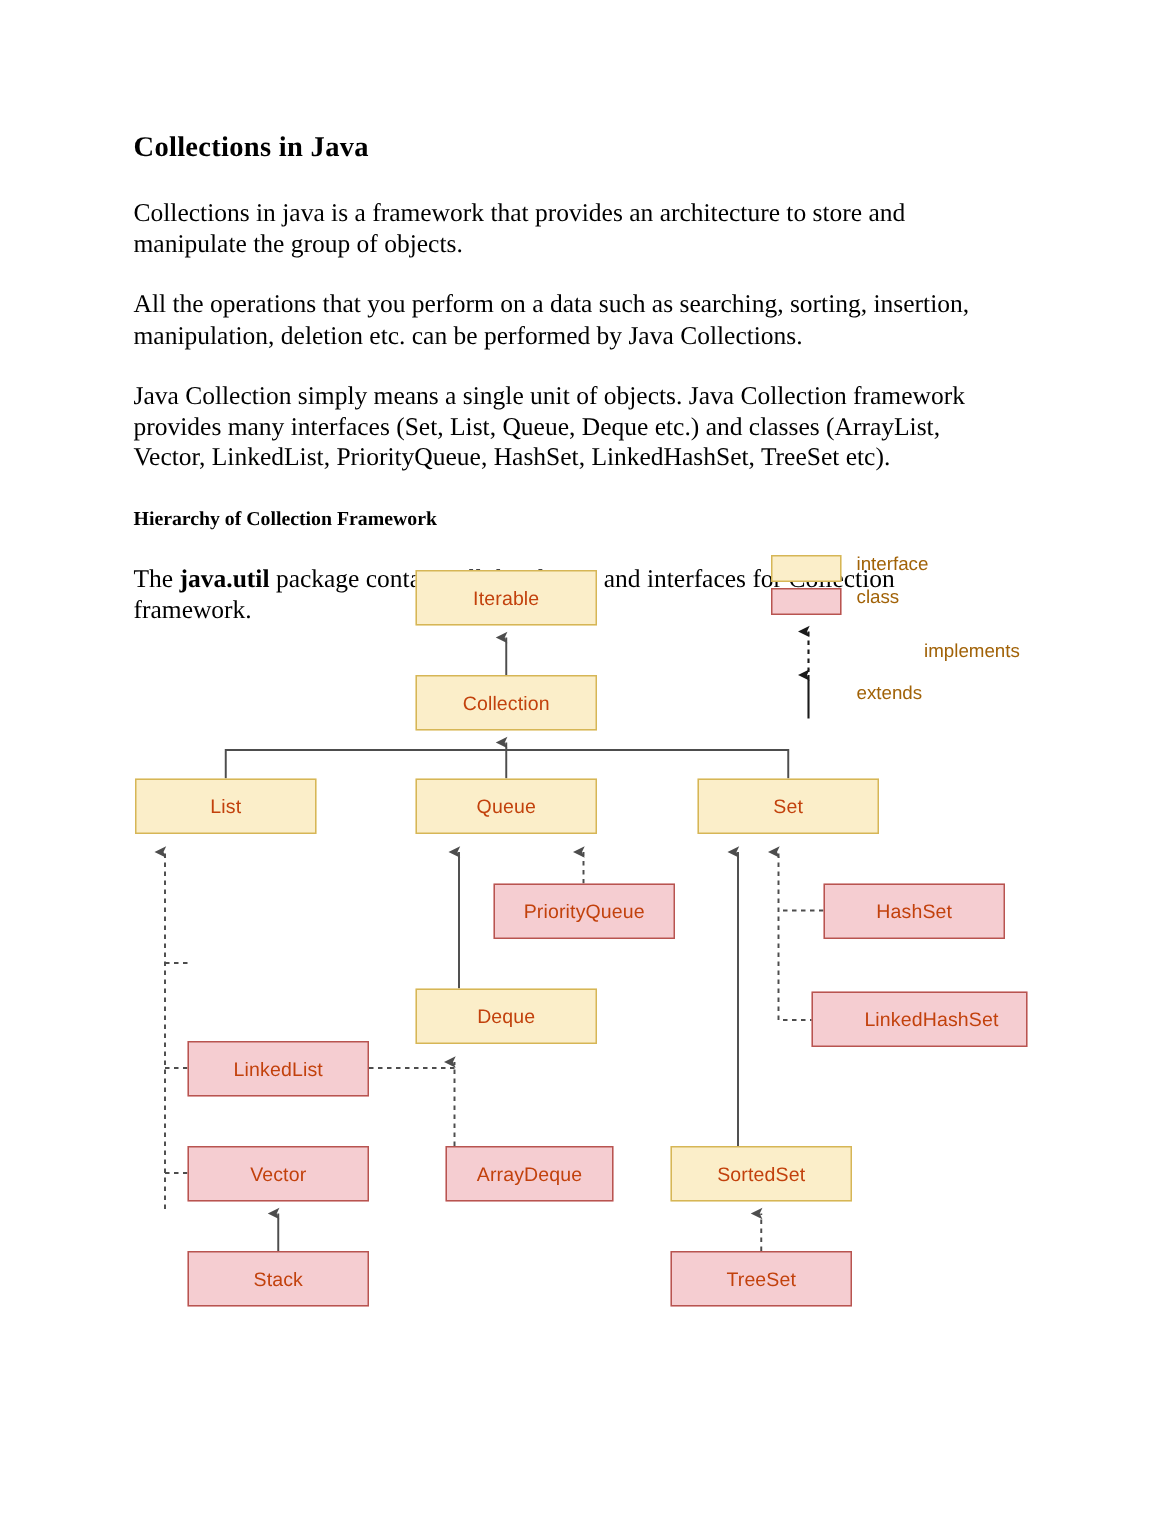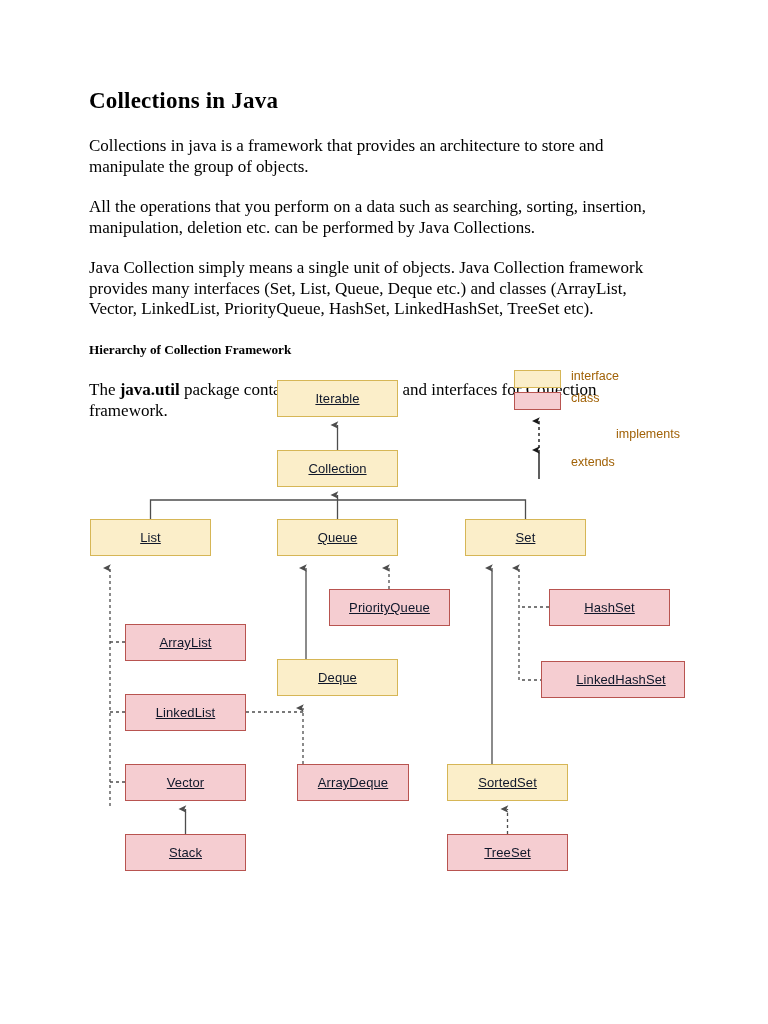--- a/index.html
+++ b/index.html
@@ -25,21 +25,21 @@
 
   
   .article {
     position: absolute;
     left: 89px;
     top: 88px;
     width: 588px;
   }
   .doc-title {
     font-family: "Liberation Serif", "DejaVu Serif", serif;
-    font-size: 23px;
+    font-size: 19px;
     font-weight: bold;
     margin: 0 0 22px 0;
     letter-spacing: 0.2px;
   }
   .para {
     font-size: 17px;
     line-height: 20.5px;
     margin: 0 0 20px 0;
     text-align: left;
   }
@@ -63,25 +63,24 @@
   #diagram * { pointer-events: auto; }
 
   .node {
     position: absolute;
     box-sizing: border-box;
     display: flex;
     align-items: center;
     justify-content: center;
     font-family: "Liberation Sans", "DejaVu Sans", sans-serif;
     font-size: 13px;
-    color: #0f172a;
+    color: #c2410c;
     border-width: 1px;
     border-style: solid;
     letter-spacing: 0.1px;
-    text-decoration: underline;
   }
   .node.iface {
     background: #fbeec9;
     border-color: #d6b656;
   }
   .node.klass {
     background: #f5cdd1;
     border-color: #b85450;
   }
 
@@ -196,23 +195,20 @@
     </div>
 
     <div class="node klass" style="left:329px;top:589px;width:121px;height:37px;justify-content:center;">
       <span>PriorityQueue</span>
     </div>
 
     <div class="node klass" style="left:549px;top:589px;width:121px;height:37px;">
       <span>HashSet</span>
     </div>
 
-    <div class="node klass" style="left:125px;top:624px;width:121px;height:37px;">
-      <span>ArrayList</span>
-    </div>
 
     <div class="node iface" style="left:277px;top:659px;width:121px;height:37px;">
       <span>Deque</span>
     </div>
 
     <div class="node klass" style="left:541px;top:661px;width:144px;height:37px;padding-left:16px;">
       <span>LinkedHashSet</span>
     </div>
 
     <div class="node klass" style="left:125px;top:694px;width:121px;height:37px;">

